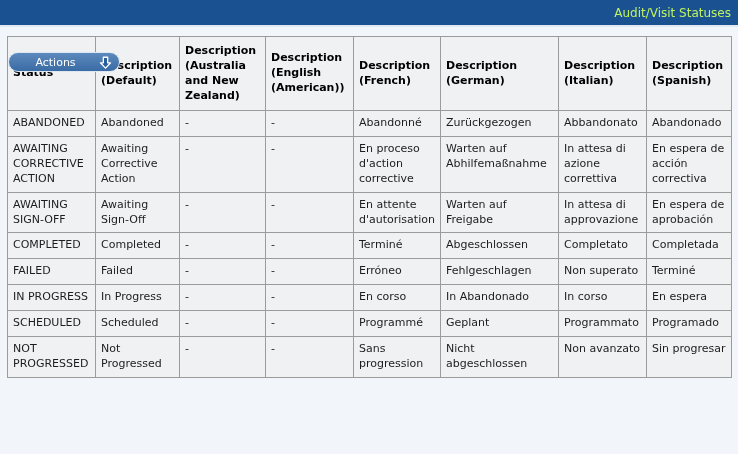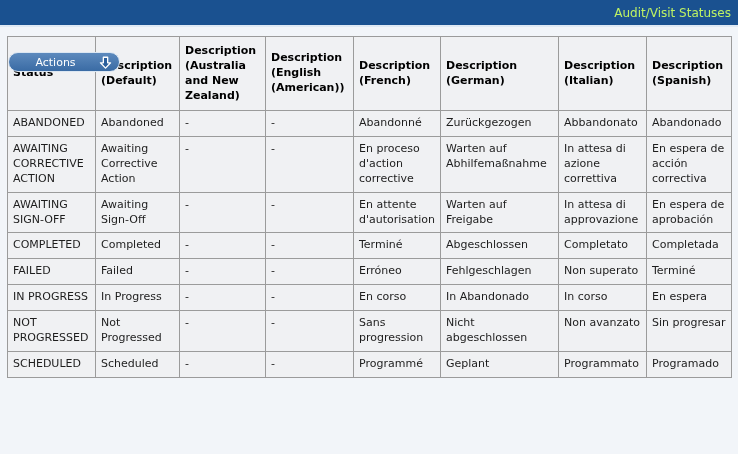--- a/index.html
+++ b/index.html
@@ -166,34 +166,34 @@
           <td>IN PROGRESS</td>
           <td>In Progress</td>
           <td>-</td>
           <td>-</td>
           <td>En corso</td>
           <td>In Abandonado</td>
           <td>In corso</td>
           <td>En espera</td>
         </tr>
         <tr>
+          <td>SCHEDULED</td>
+          <td>Scheduled</td>
+          <td>-</td>
+          <td>-</td>
+          <td>Programmé</td>
+          <td>Geplant</td>
+          <td>Programmato</td>
+          <td>Programado</td>
+        </tr>
+        <tr>
           <td>NOT PROGRESSED</td>
           <td>Not Progressed</td>
           <td>-</td>
           <td>-</td>
           <td>Sans progression</td>
           <td>Nicht abgeschlossen</td>
           <td>Non avanzato</td>
           <td>Sin progresar</td>
         </tr>
-        <tr>
-          <td>SCHEDULED</td>
-          <td>Scheduled</td>
-          <td>-</td>
-          <td>-</td>
-          <td>Programmé</td>
-          <td>Geplant</td>
-          <td>Programmato</td>
-          <td>Programado</td>
-        </tr>
       </tbody>
   </table>
 </div>
 
 </body></html>

